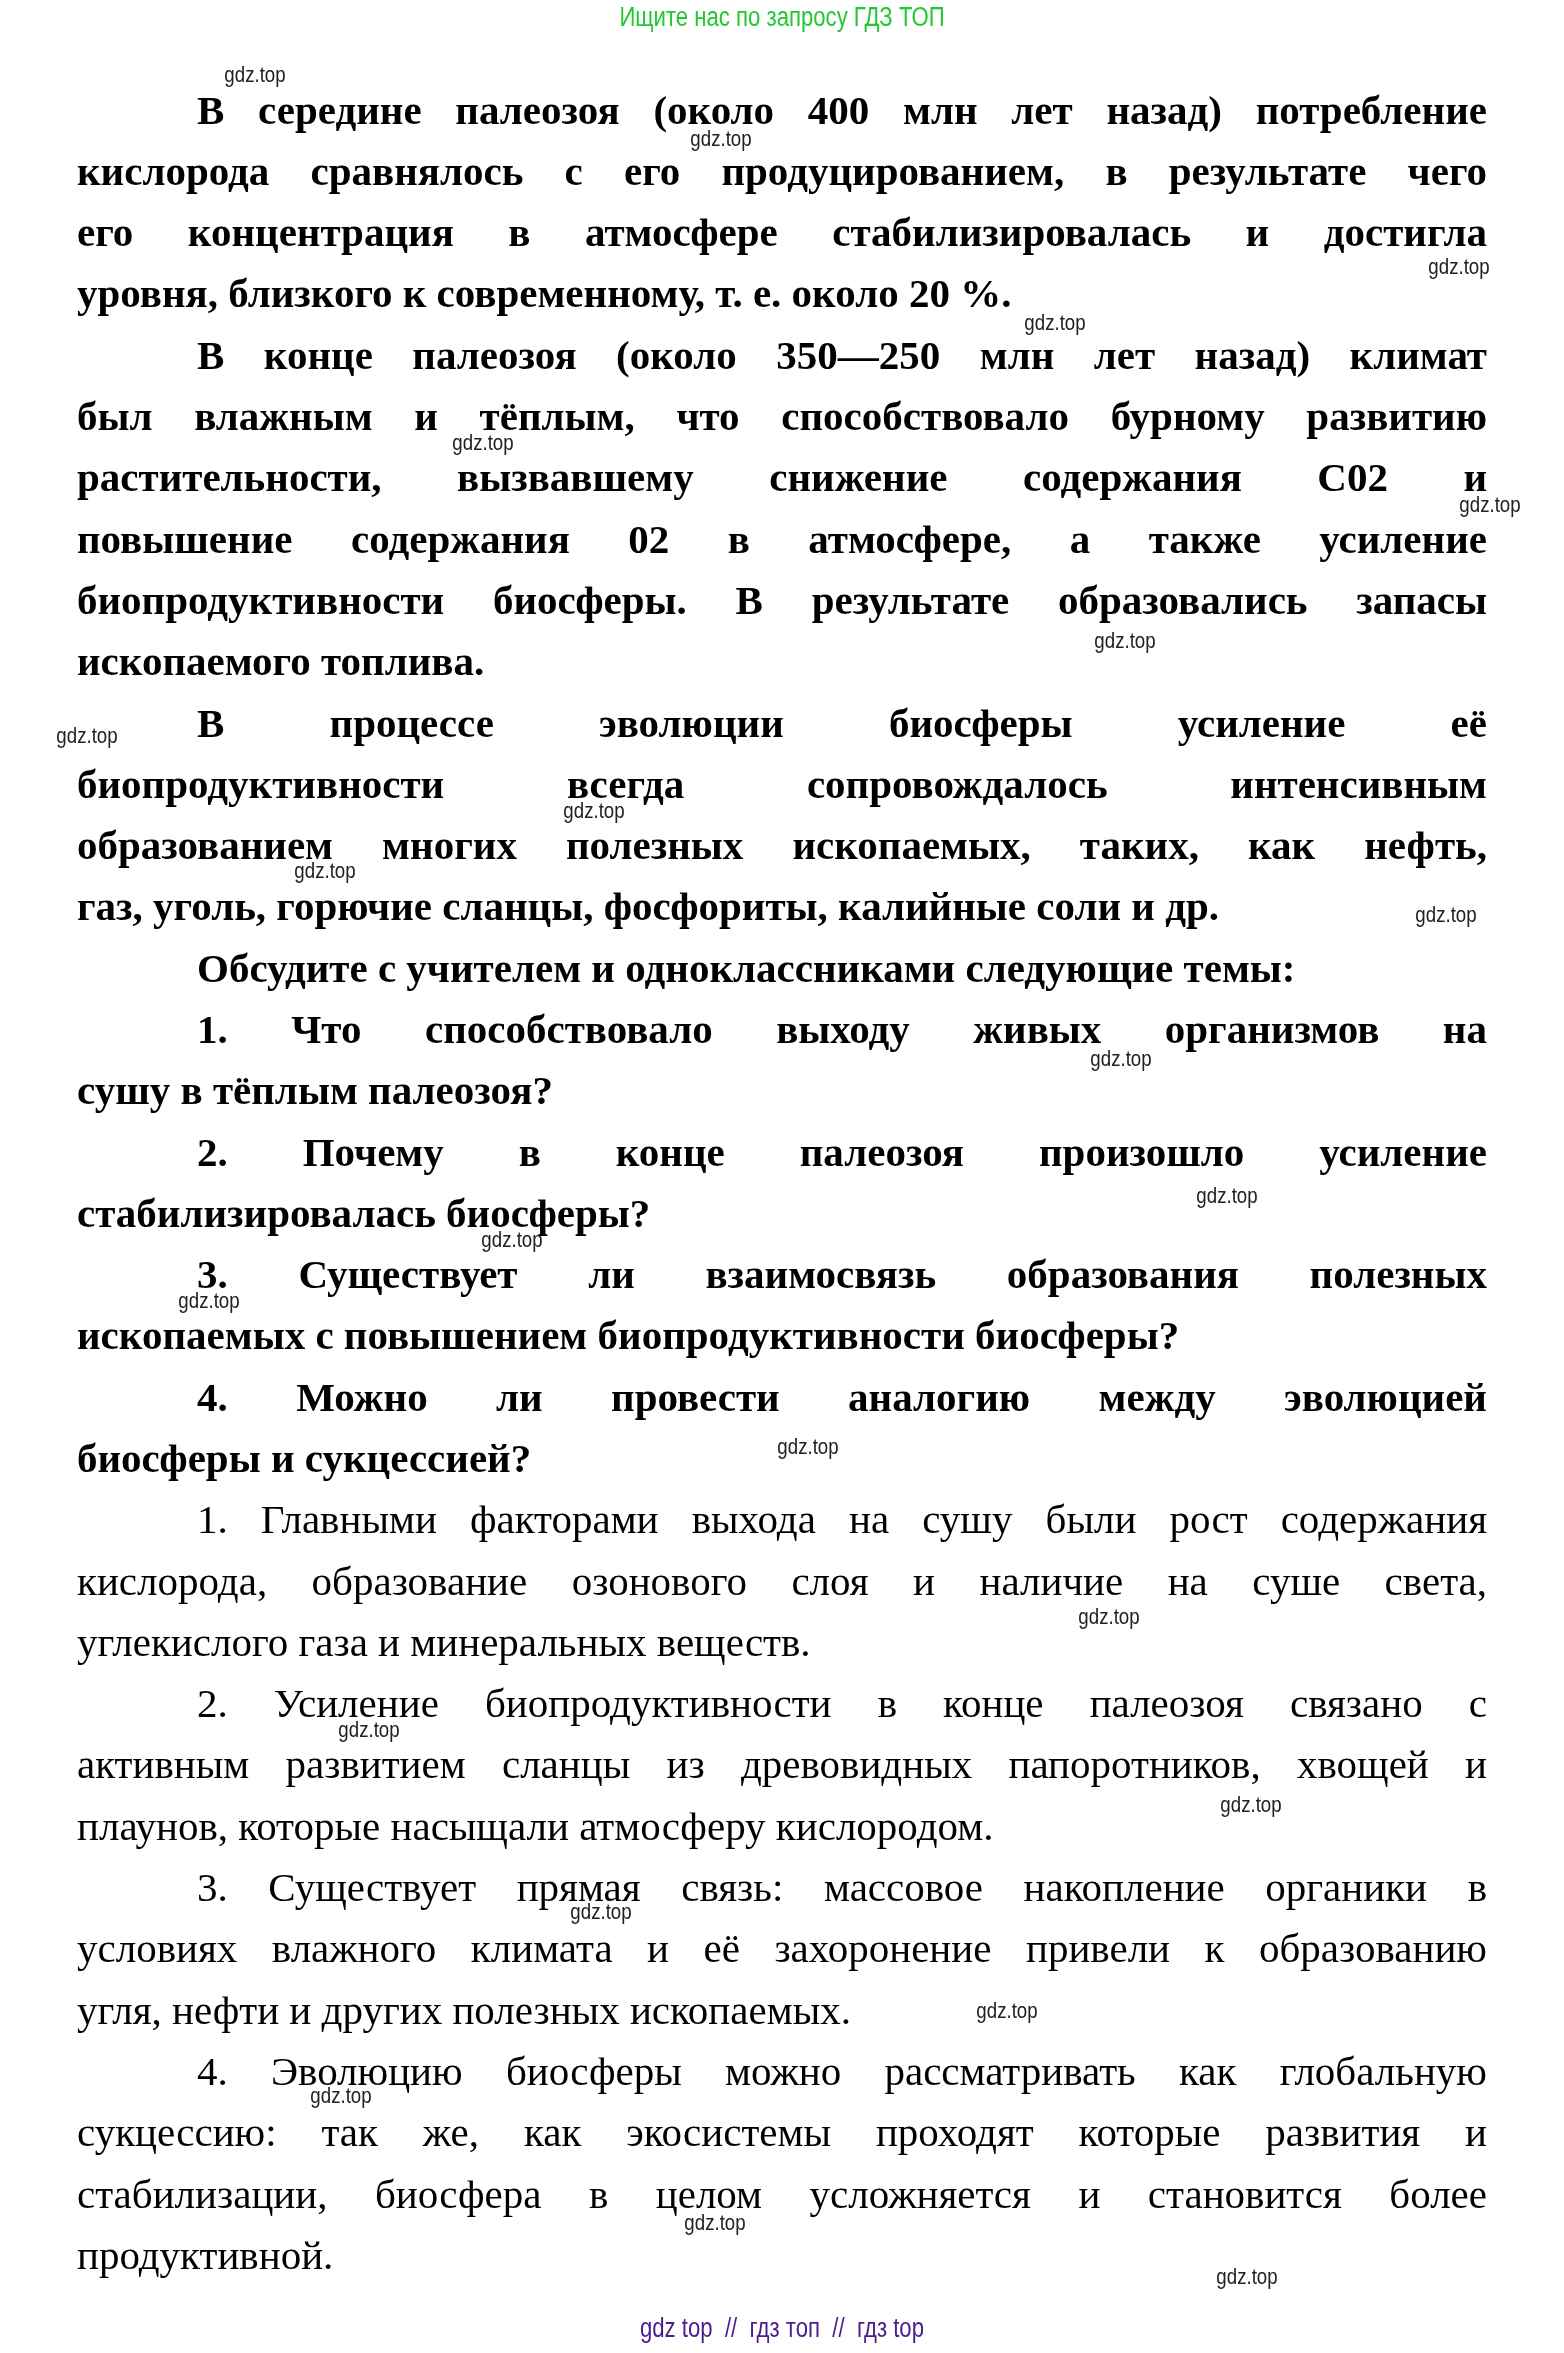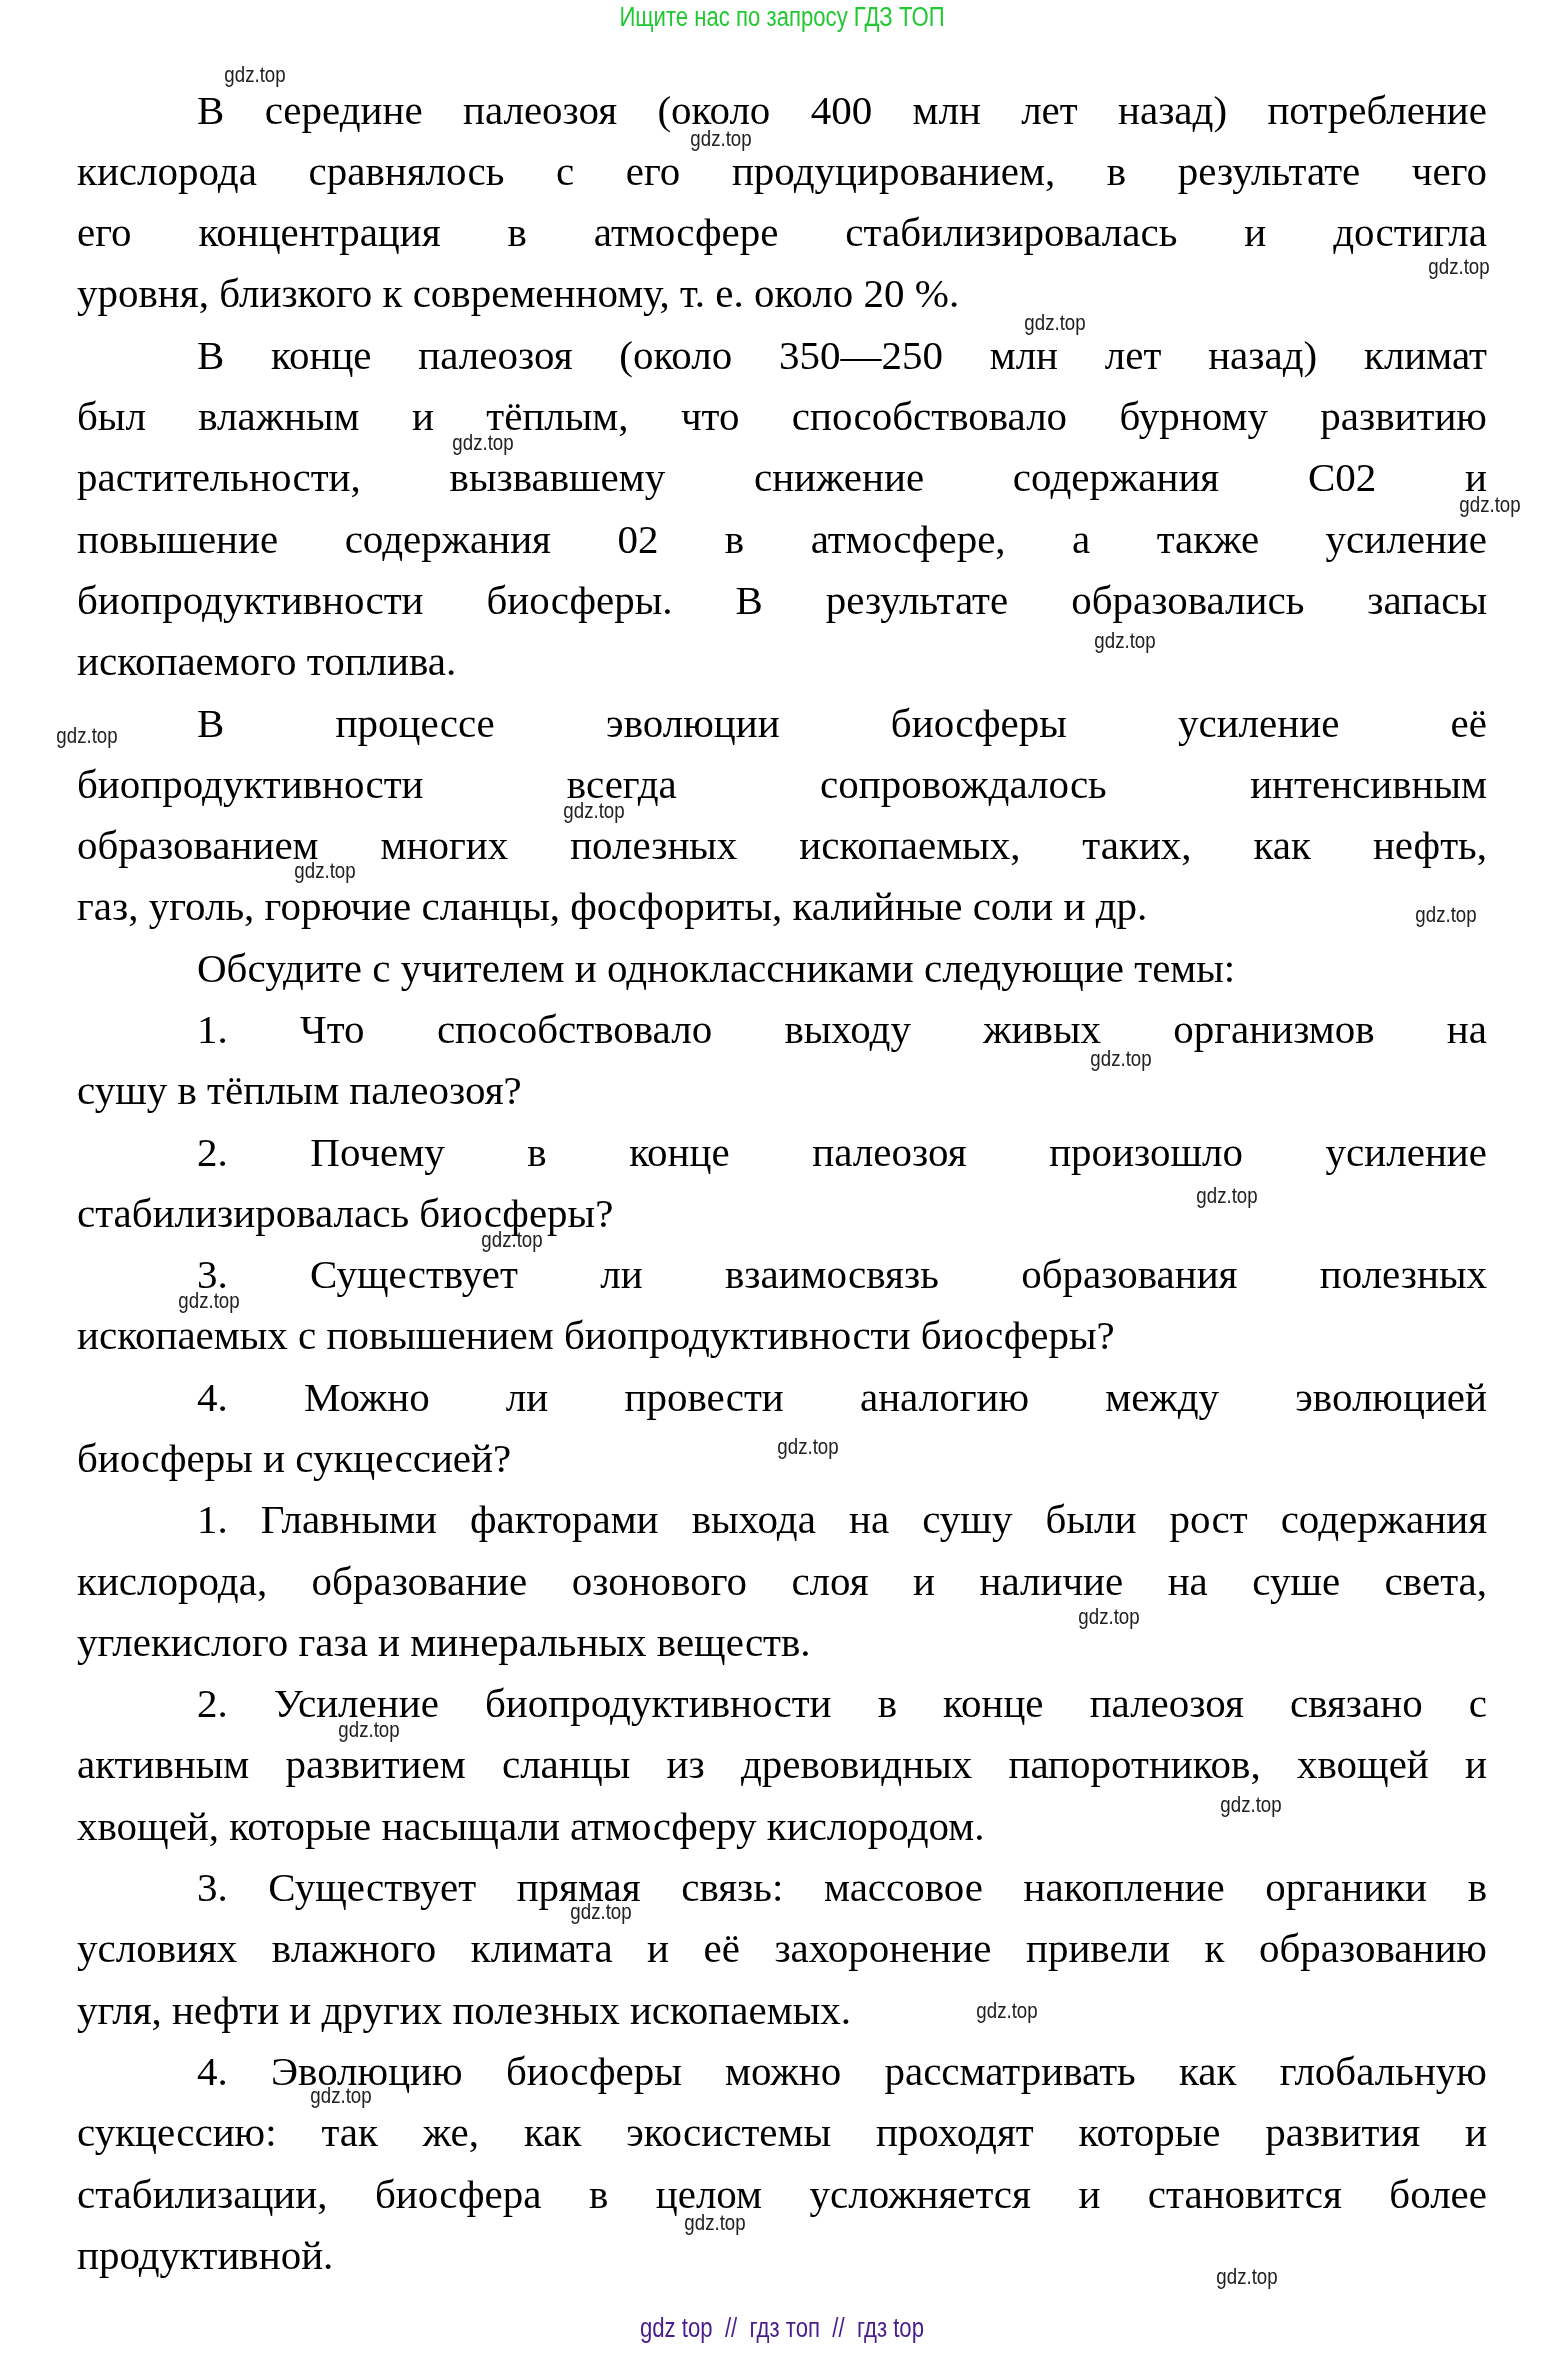--- a/index.html
+++ b/index.html
@@ -14,21 +14,21 @@
     font-family: "Liberation Sans", sans-serif; font-size: 27px; color: #4a1d8c;
     transform: scaleX(0.82); transform-origin: 782px 0; white-space: pre;
   }
   .line {
     position: absolute; left: 77px; width: 1410px; height: 61px;
     font-family: "Liberation Serif", serif; font-size: 41px; color: #000;
     white-space: nowrap; line-height: 61px;
     text-align: justify; text-align-last: justify;
   }
   .line.last { text-align-last: left; }
-  .line.bold { font-weight: normal; }
+  .line.bold { font-weight: bold; }
   .line.ind { left: 197px; width: 1290px; }
   .wm {
     position: absolute; font-family: "Liberation Sans", sans-serif; font-size: 22px;
     color: #222; transform: translate(-50%, -50%) scaleX(0.85); white-space: nowrap;
   }
 </style>
 </head>
 <body>
 
 <div class="header">Ищите нас по запросу ГДЗ ТОП</div>
@@ -61,21 +61,21 @@
   <div class="line bold ind" style="top:1244px">3.     Существует ли взаимосвязь образования полезных</div>
   <div class="line bold last" style="top:1305px">ископаемых с повышением биопродуктивности биосферы?</div>
   <div class="line bold ind" style="top:1367px">4.     Можно ли провести аналогию между эволюцией</div>
   <div class="line bold last" style="top:1428px">биосферы и сукцессией?</div>
 
   <div class="line ind" style="top:1489px">1. Главными факторами выхода на сушу были рост содержания</div>
   <div class="line" style="top:1551px">кислорода, образование озонового слоя и наличие на суше света,</div>
   <div class="line last" style="top:1612px">углекислого газа и минеральных веществ.</div>
   <div class="line ind" style="top:1673px">2. Усиление биопродуктивности в конце палеозоя связано с</div>
   <div class="line" style="top:1734px">активным развитием сланцы из древовидных папоротников, хвощей и</div>
-  <div class="line last" style="top:1796px">хвощей, которые насыщали атмосферу кислородом.</div>
+  <div class="line last" style="top:1796px">плаунов, которые насыщали атмосферу кислородом.</div>
   <div class="line ind" style="top:1857px">3. Существует прямая связь: массовое накопление органики в</div>
   <div class="line" style="top:1918px">условиях влажного климата и её захоронение привели к образованию</div>
   <div class="line last" style="top:1980px">угля, нефти и других полезных ископаемых.</div>
   <div class="line ind" style="top:2041px">4. Эволюцию биосферы можно рассматривать как глобальную</div>
   <div class="line" style="top:2102px">сукцессию: так же, как экосистемы проходят которые развития и</div>
   <div class="line" style="top:2164px">стабилизации, биосфера в целом усложняется и становится более</div>
   <div class="line last" style="top:2225px">продуктивной.</div>
 </div>
 
 <div class="wm" style="left:255px;top:75px">gdz.top</div>

